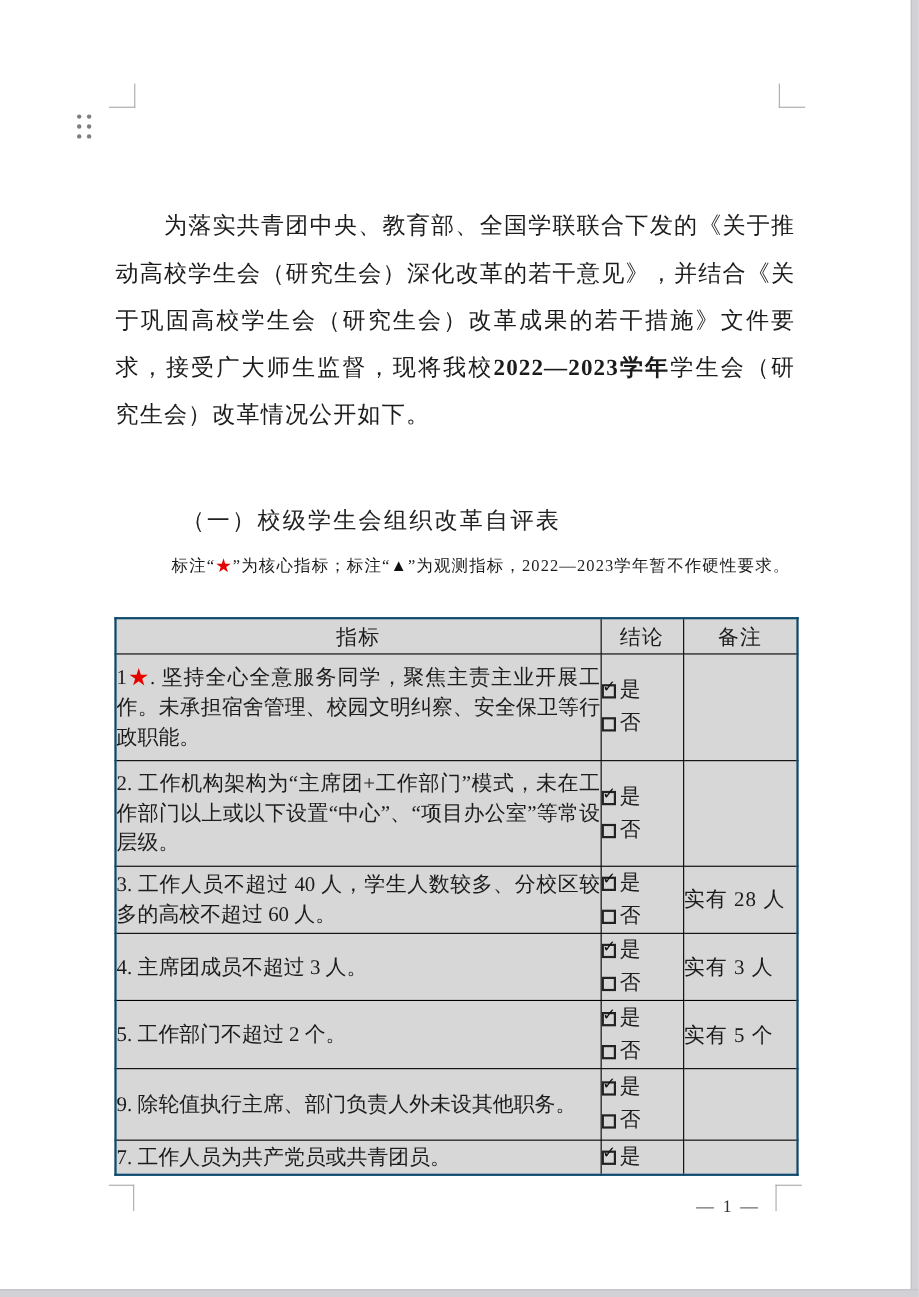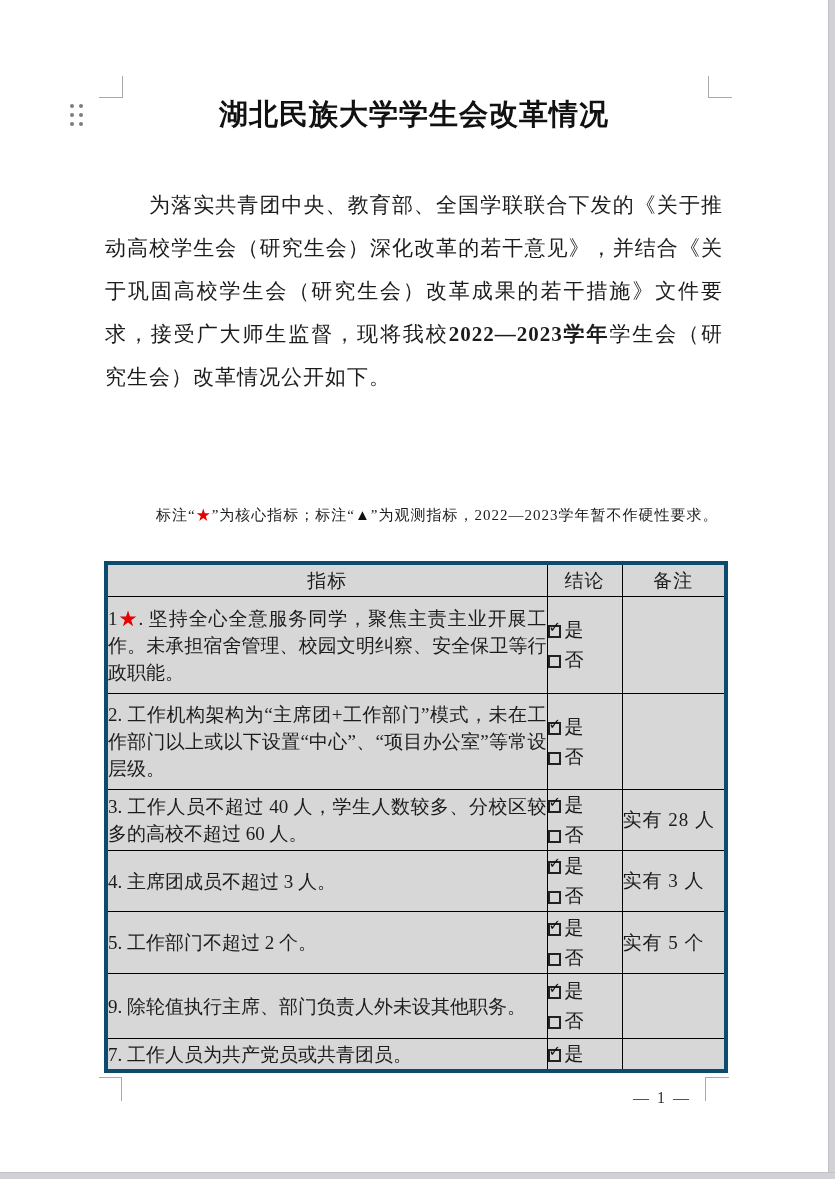--- a/index.html
+++ b/index.html
@@ -32,21 +32,21 @@
   .h1{position:absolute;left:165px;top:423px;font-family:"Liberation Sans","DejaVu Sans",sans-serif;
       font-weight:bold;font-size:22px;letter-spacing:2px;color:#111;}
   .h2{position:absolute;left:165px;top:459px;font-size:21px;letter-spacing:2px;color:#222;}
 
   .note{position:absolute;left:104px;top:500px;width:620px;font-size:15px;line-height:31px;
         text-align:justify;text-indent:52px;letter-spacing:1px;}
   .star{color:#e60000;}
   .tri{color:#111;}
 
   table.selftable{position:absolute;left:104px;top:561px;width:620px;border-collapse:collapse;
-        table-layout:fixed;background:#d7d7d7;border:4px solid #0c4a6e;font-size:19px;}
+        table-layout:fixed;background:#d7d7d7;border:2px solid #0c4a6e;font-size:19px;}
   table.selftable th,table.selftable td{border:1px solid #000;padding:0;vertical-align:middle;overflow:hidden;}
   th.h{font-weight:normal;text-align:center;font-size:19px;letter-spacing:1px;height:31px;}
   td.c-ind{padding:2px 4px 2px 7px;line-height:27px;text-align:justify;}
   td.c-con{padding-left:6px;line-height:30px;}
   td.c-rem{padding-left:5px;letter-spacing:1px;}
   .cbline{white-space:nowrap;cursor:pointer;}
   .cb{display:inline-block;width:13px;height:13px;border:2px solid #222;box-sizing:border-box;
       position:relative;top:2px;margin-right:4px;background:transparent;}
   .cb .tick{position:absolute;left:-1px;top:-7px;font-family:"DejaVu Sans",sans-serif;
             font-weight:bold;font-size:15px;color:#111;line-height:15px;}
@@ -67,24 +67,24 @@
 
   <div class="handle">
     <i></i>
       <i></i>
       <i></i>
       <i></i>
       <i></i>
       <i></i>
   </div>
 
-  <div class="doc-title">湖北民族大学学生会改革情况</div>
 
   <div class="intro" id="intro"><span>为落实共青团中央、教育部、全国学联联合下发的《关于推动高校学生会（研究生会）深化改革的若干意见》，并结合《关于巩固高校学生会（研究生会）改革成果的若干措施》文件要求，接受广大师生监督，现将我校</span><span class="b">2022—2023学年</span><span>学生会（研究生会）改革情况公开如下。</span></div>
 
+  <div class="h2">（一）校级学生会组织改革自评表</div>
 
   <div class="note" id="note"><span>标注“</span><span class="star">★</span><span>”为核心指标；标注“</span><span class="tri">▲</span><span>”为观测指标，2022—2023学年暂不作硬性要求。</span></div>
 
   <table class="selftable">
     <colgroup>
         <col style="width:441px">
         <col style="width:75px">
         <col style="width:104px">
       </colgroup>
     <thead>

